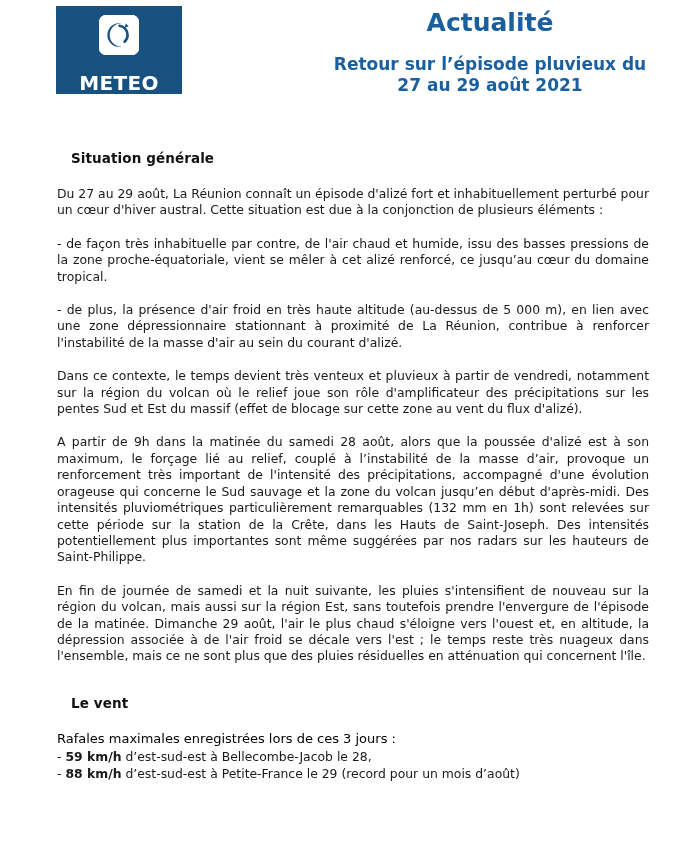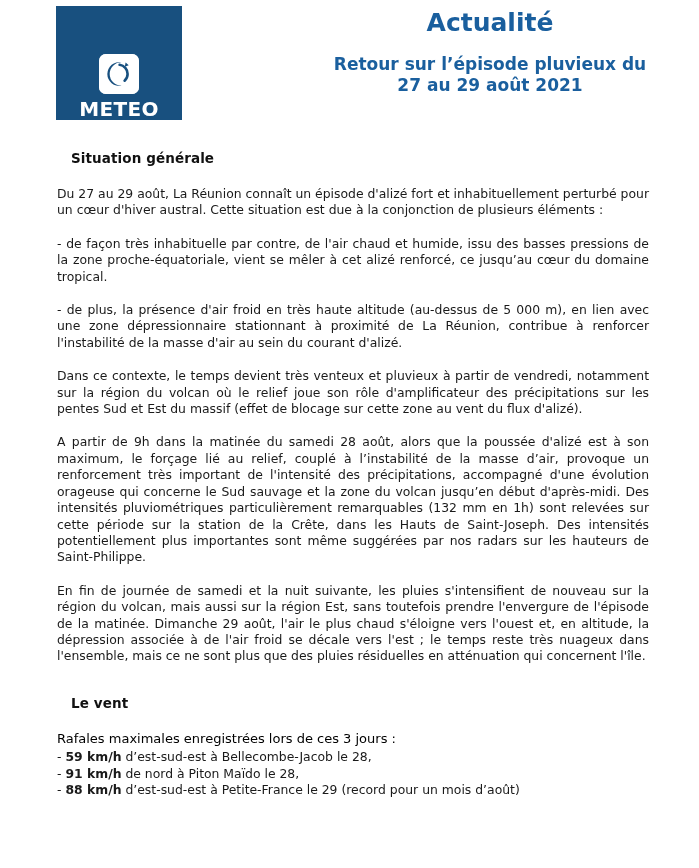--- a/index.html
+++ b/index.html
@@ -24,26 +24,26 @@
   
   .header {
     position: relative;
     height: 128px;
   }
   .logo-block {
     position: absolute;
     left: 56px;
     top: 6px;
     width: 126px;
-    height: 114px;
+    height: 88px;
     background: #18507f;
     display: flex;
     flex-direction: column;
     align-items: center;
-    justify-content: flex-end;
+    justify-content: space-between;
     padding-top: 9px;
     box-sizing: border-box;
   }
   .logo-mark {
     width: 40px;
     height: 40px;
     background: #ffffff;
     border-radius: 7px;
     position: relative;
     margin-bottom: 5px;
@@ -170,19 +170,18 @@
     <p class="para">Dans ce contexte, le temps devient très venteux et pluvieux à partir de vendredi, notamment sur la région du volcan où le relief joue son rôle d'amplificateur des précipitations sur les pentes Sud et Est du massif (effet de blocage sur cette zone au vent du flux d'alizé).</p>
     <p class="para">A partir de 9h dans la matinée du samedi 28 août, alors que la poussée d'alizé est à son maximum, le forçage lié au relief, couplé à l’instabilité de la masse d’air, provoque un renforcement très important de l'intensité des précipitations, accompagné d'une évolution orageuse qui concerne le Sud sauvage et la zone du volcan jusqu’en début d'après-midi. Des intensités pluviométriques particulièrement remarquables (132 mm en 1h) sont relevées sur cette période sur la station de la Crête, dans les Hauts de Saint-Joseph. Des intensités potentiellement plus importantes sont même suggérées par nos radars sur les hauteurs de Saint-Philippe.</p>
     <p class="para">En fin de journée de samedi et la nuit suivante, les pluies s'intensifient de nouveau sur la région du volcan, mais aussi sur la région Est, sans toutefois prendre l'envergure de l'épisode de la matinée. Dimanche 29 août, l'air le plus chaud s'éloigne vers l'ouest et, en altitude, la dépression associée à de l'air froid se décale vers l'est ; le temps reste très nuageux dans l'ensemble, mais ce ne sont plus que des pluies résiduelles en atténuation qui concernent l'île.</p>
 
     <h2 class="section-title second">Le vent</h2>
 
     <p class="wind-intro">Rafales maximales enregistrées lors de ces 3 jours :</p>
 
     <ul class="wind-list">
       <li><span>- </span><span class="spd">59 km/h</span><span> d’est-sud-est à Bellecombe-Jacob le 28,</span></li>
-      <li><span>- </span><span class="spd">91 km/h</span><span> de nord à Piton Maïdo le 28,</span></li>
       <li><span>- </span><span class="spd">88 km/h</span><span> d’est-sud-est à Petite-France le 29 (record pour un mois d’août)</span></li>
 
     </ul>
 
   </div>
 </div>
 
 </body></html>

